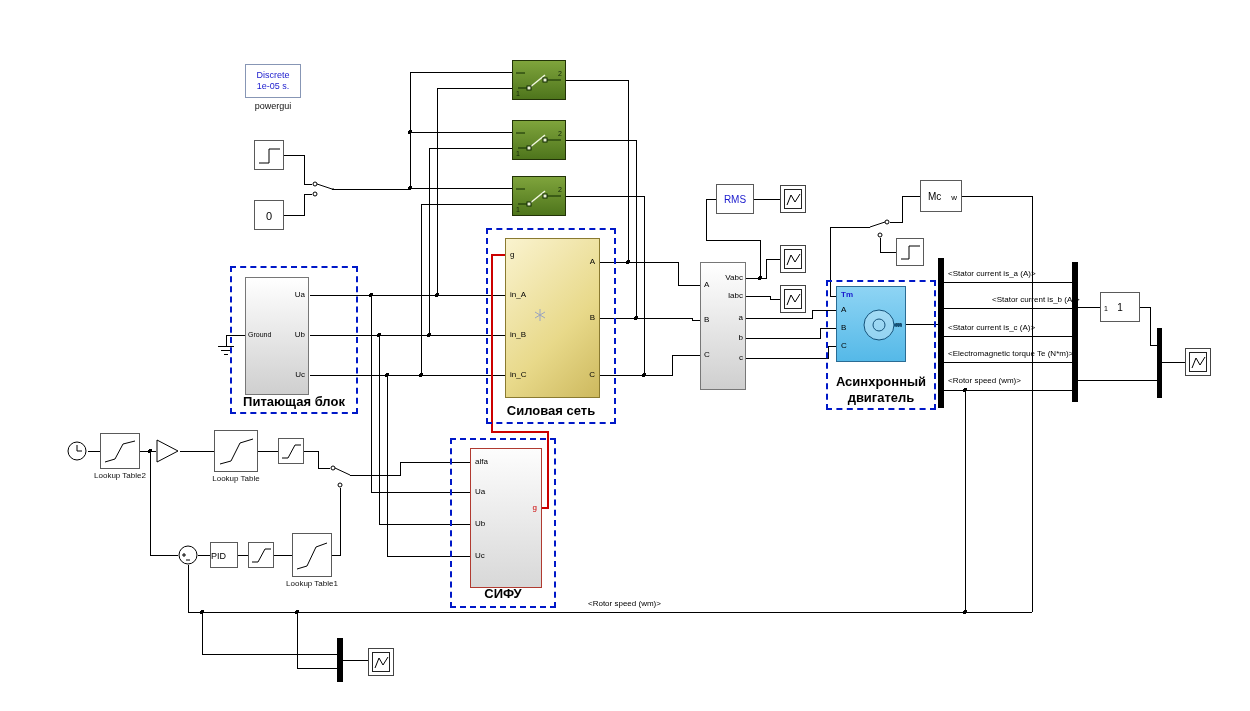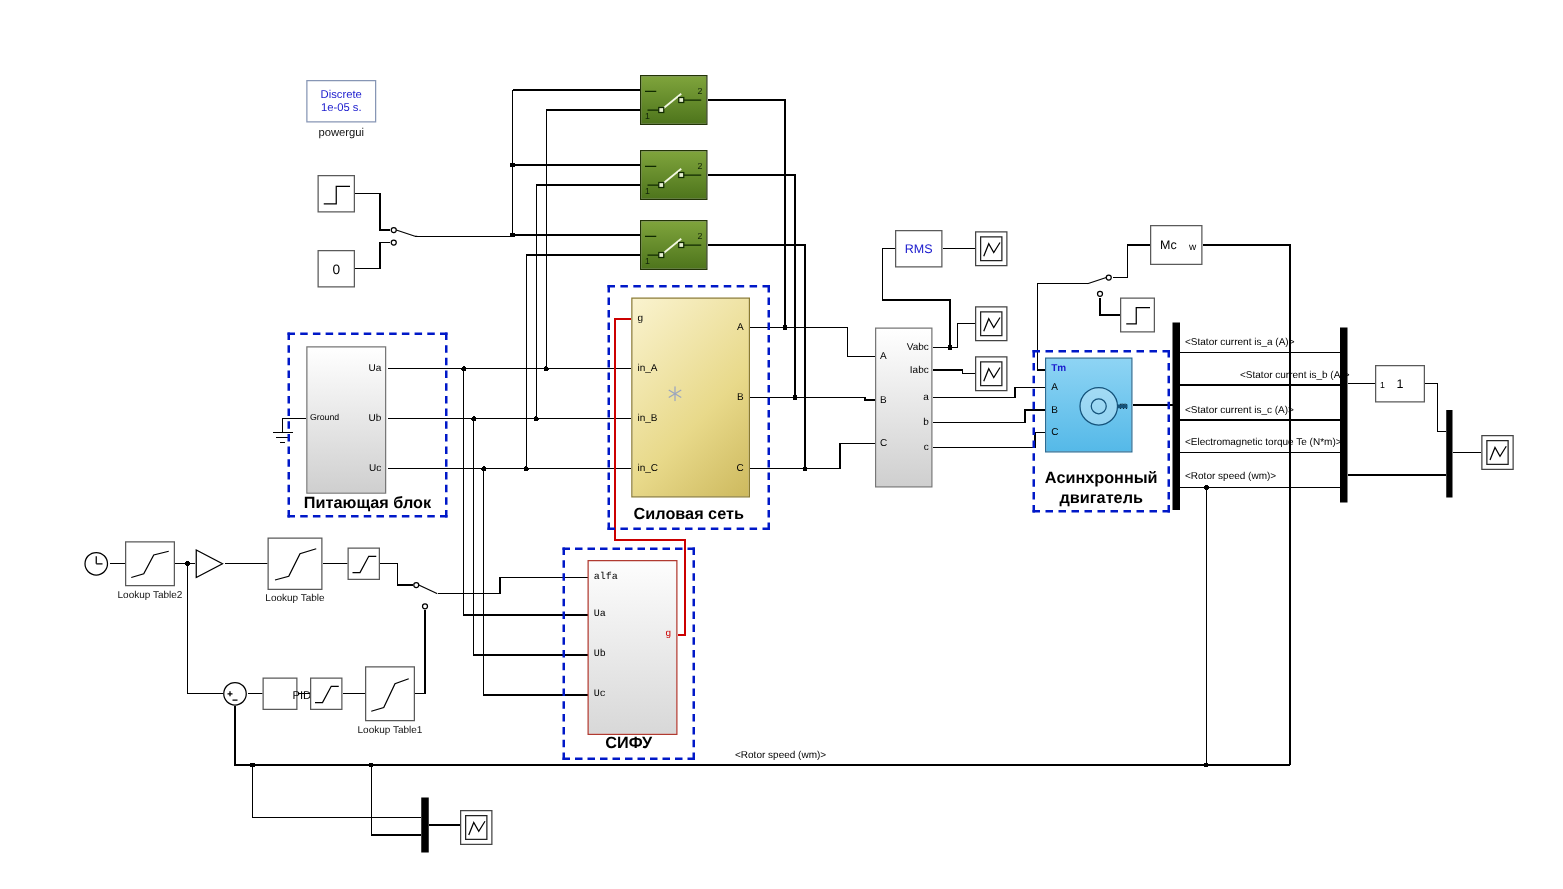--- a/index.html
+++ b/index.html
@@ -15,21 +15,21 @@
   .bar{position:absolute;background:#000;}
   .scope{position:absolute;width:26px;height:28px;border:1px solid #444;background:#fff;box-sizing:border-box;}
   .screen{position:absolute;left:3px;top:3px;right:3px;bottom:3px;border:1px solid #222;background:#fff;}
   .breaker{position:absolute;width:54px;height:40px;box-sizing:border-box;border:1px solid #223307;
            background:linear-gradient(180deg,#7fa43c 0%,#4e751c 100%);}
   .powerblk{position:absolute;box-sizing:border-box;border:1px solid #8a7a30;
             background:linear-gradient(135deg,#faf3cf 0%,#e8d98a 60%,#cdb95e 100%);}
   .motorblk{position:absolute;box-sizing:border-box;border:1px solid #2a6c94;
             background:linear-gradient(180deg,#8ed4f4 0%,#55b9e8 100%);}
   .sifublk{position:absolute;box-sizing:border-box;border:1px solid #b03a30;
-           background:linear-gradient(180deg,#fdfdfd 0%,#d8d8d8 100%);font-family:Liberation Mono, monospace;}
+           background:linear-gradient(180deg,#fdfdfd 0%,#d8d8d8 100%);}
   .blue{color:#1a1acd;}
   svg{display:block;}
 </style>
 </head>
 <body>
 
 <div id="canvas">
 
   <svg width="1250" height="711" style="position:absolute;left:0;top:0" shape-rendering="crispEdges">
     <g stroke="#000" stroke-width="1" fill="none">
@@ -355,21 +355,21 @@
   <div style="position:absolute;left:178px;top:545px;width:20px;height:20px">
     <svg width="20" height="20">
       <circle cx="10" cy="10" r="9" fill="#fff" stroke="#000"></circle>
       <line x1="4" y1="10" x2="8" y2="10" stroke="#000"></line>
         <line x1="6" y1="8" x2="6" y2="12" stroke="#000"></line>
       <line x1="8" y1="15" x2="12" y2="15" stroke="#000"></line>
     </svg>
   </div>
 
   <div class="blk" style="left:210px;top:542px;width:28px;height:26px">
-    <div class="plbl" style="left:12px;top:9px;width:100%;text-align:right;font-size:9px">PID</div>
+    <div class="plbl" style="left:0;top:9px;width:100%;text-align:left;font-size:9px">PID</div>
   </div>
 
   <div class="blk" style="left:248px;top:542px;width:26px;height:26px">
     <svg width="24" height="24">
         <polyline points="3,19 9,19 16,6 22,6" stroke="#000" fill="none"></polyline>
       </svg>
   </div>
 
   <div class="blk" style="left:292px;top:533px;width:40px;height:44px">
     <svg width="38" height="42">

